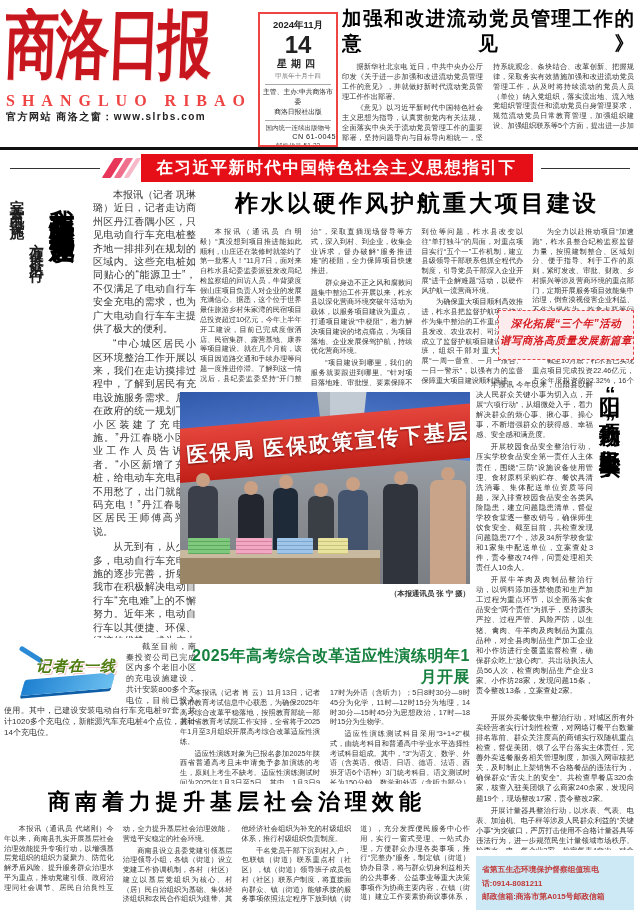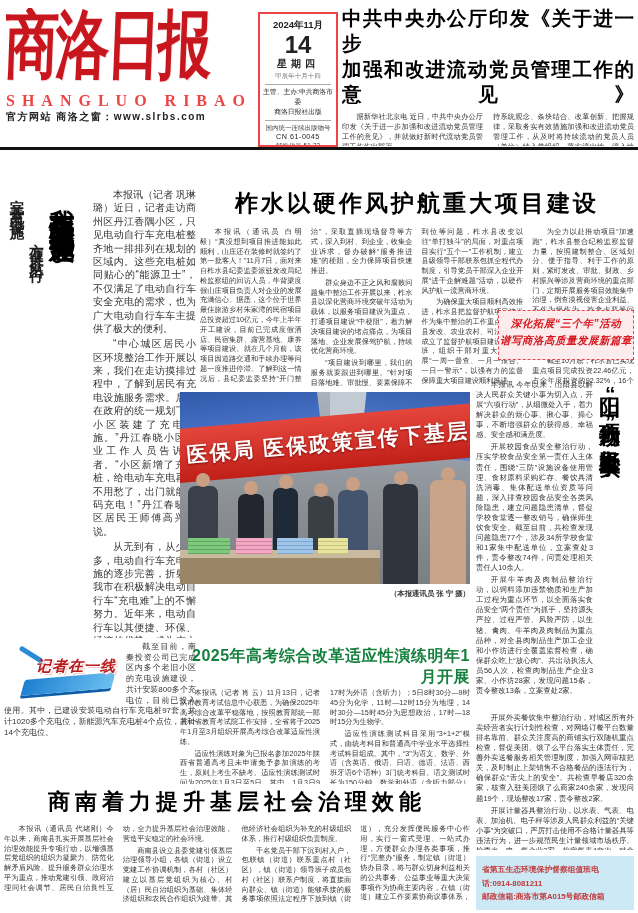--- a/index.html
+++ b/index.html
@@ -20,21 +20,21 @@
 
   #datebox{left:258px;top:12px;width:76px;height:131px;border:2px solid #ef4444;
     text-align:center;color:#222;}
   .db-ym{font-size:9.5px;font-weight:700;margin-top:5px;}
   .db-day{font-size:24px;font-weight:700;line-height:1.05;}
   .db-week{font-size:10px;font-weight:700;letter-spacing:4px;}
   .db-lunar{font-size:6.5px;color:#777;margin-top:1px;}
   .db-div{border-top:1px solid #aaa;margin:3px 5px 2px 5px;}
   .db-s1{font-size:6.8px;line-height:1.45;}
   .db-s2{font-size:6.5px;color:#444;line-height:1.4;}
-  .db-cn{font-size:7.2px;letter-spacing:.5px;}
+  .db-cn{font-size:7.2px;letter-spacing:.5px;text-align:right;}
 
   #lead{left:342px;top:6px;width:292px;height:140px;}
   .lead-h{font-size:19.5px;font-weight:900;line-height:1.3;letter-spacing:0;
     text-align:justify;text-align-last:justify;color:#000;}
   .lead-cols{margin-top:5px;height:82px;column-count:2;column-gap:10px;column-fill:auto;
     font-size:7.2px;line-height:1.38;text-align:justify;color:#333;}
 
   #rule{left:0;top:147px;width:638px;height:3px;background:#111;}
 
   
@@ -62,21 +62,21 @@
 
   
   .badge{float:left;width:96px;height:48px;margin:4px 8px 2px 18px;position:relative;}
   .badge-ribbon{position:absolute;left:2px;bottom:2px;width:88px;height:16px;
     background:linear-gradient(100deg,#1d7fd0,#6cc0f0);transform:skewX(-20deg) rotate(-5deg);
     border-radius:2px;box-shadow:0 3px 0 #0e5fa8;}
   .badge-pen{position:absolute;left:-4px;top:6px;width:26px;height:5px;background:#2b8ad6;
     transform:rotate(32deg);border-radius:2px;}
   .badge-pen::before{content:"";position:absolute;right:-6px;top:0;width:0;height:0;
     border-left:7px solid #9db3c4;border-top:3px solid transparent;border-bottom:3px solid transparent;}
-  .badge-text{position:absolute;left:14px;top:10px;color:#b91c1c;font-weight:900;
+  .badge-text{position:absolute;left:14px;top:10px;color:#4d7c0f;font-weight:900;
     font-style:italic;font-size:15px;letter-spacing:1px;white-space:nowrap;
     text-shadow:1px 1px 0 #fff,2px 2px 0 #f6c9cb;}
 
   
   #art-zhashui{left:200px;top:188px;width:434px;height:202px;}
   .z-head{font-size:23px;font-weight:900;text-align:center;letter-spacing:3px;color:#000;}
   .z-cols{margin-top:8px;height:162px;column-count:4;column-gap:9px;column-fill:auto;
     font-size:7.2px;line-height:1.36;text-align:justify;color:#333;}
   .slogan-box{position:absolute;right:0;top:122px;width:134px;height:44px;
     background:#fdecee;border:1.6px dashed #e2474b;color:#d6191f;font-weight:900;
@@ -146,31 +146,38 @@
     <div class="db-s1">主管、主办:中共商洛市委</div>
     <div class="db-s1">商洛日报社出版</div>
     <div class="db-div"></div>
     <div class="db-s2">国内统一连续出版物号</div>
     <div class="db-cn">CN 61-0045</div>
     <div class="db-s2">邮发代号 51-32</div>
 
   </div>
 
   <div class="region" id="lead">
-    <div class="lead-h">中共中央办公厅印发《关于进一步</div>
     <div class="lead-h">加强和改进流动党员管理工作的意见》</div>
     <div class="lead-cols">
       <p>据新华社北京电 近日，中共中央办公厅印发《关于进一步加强和改进流动党员管理工作的意见》，并就做好新时代流动党员管理工作作出部署。</p>
       <p>《意见》以习近平新时代中国特色社会主义思想为指导，认真贯彻党内有关法规，全面落实中央关于流动党员管理工作的重要部署，坚持问题导向与目标导向相统一，坚持系统观念、条块结合、改革创新、把握规律，采取务实有效措施加强和改进流动党员管理工作，从及时将持续流动的党员人员（单位）纳入党组织，落实流出地、流入地党组织管理责任和流动党员自身管理要求，规范流动党员日常教育管理，加强组织建设、加强组织联系等5个方面，提出进一步加强和改进流动党员管理工作的任务措施和具体要求。</p>
 
     </div>
   </div>
 
   <div class="region" id="rule"></div>
 
+  <div class="region" id="banner-row">
+    <div class="bline l"></div>
+    <div class="stripe s1"></div>
+    <div class="stripe s2"></div>
+    <div class="stripe s3"></div>
+    <div class="banner-box">在习近平新时代中国特色社会主义思想指引下</div>
+    <div class="bline r"></div>
+  </div>
 
   <div class="region" id="art-left">
     <div class="kicker-col">
       <div class="vtext kicker-line">完善充电设施</div>
       <div class="vtext kicker-line k2">方便群众出行</div>
     </div>
     <div class="vtext bighead">我市加快中心城区充电基础设施建设</div>
     <div class="left-body">
       <p>本报讯（记者 巩琳璐）近日，记者走访商州区丹江香隅小区，只见电动自行车充电桩整齐地一排排列在规划的区域内。这些充电桩如同贴心的“能源卫士”，不仅满足了电动自行车安全充电的需求，也为广大电动自行车车主提供了极大的便利。</p>
       <p>“中心城区居民小区环境整治工作开展以来，我们在走访摸排过程中，了解到居民有充电设施服务需求。后来在政府的统一规划下，小区装建了充电设施。”丹江春晓小区物业工作人员告诉记者。“小区新增了充电桩，给电动车充电再也不用愁了，出门就能扫码充电！”丹江春晓小区居民王师傅高兴地说。</p>

